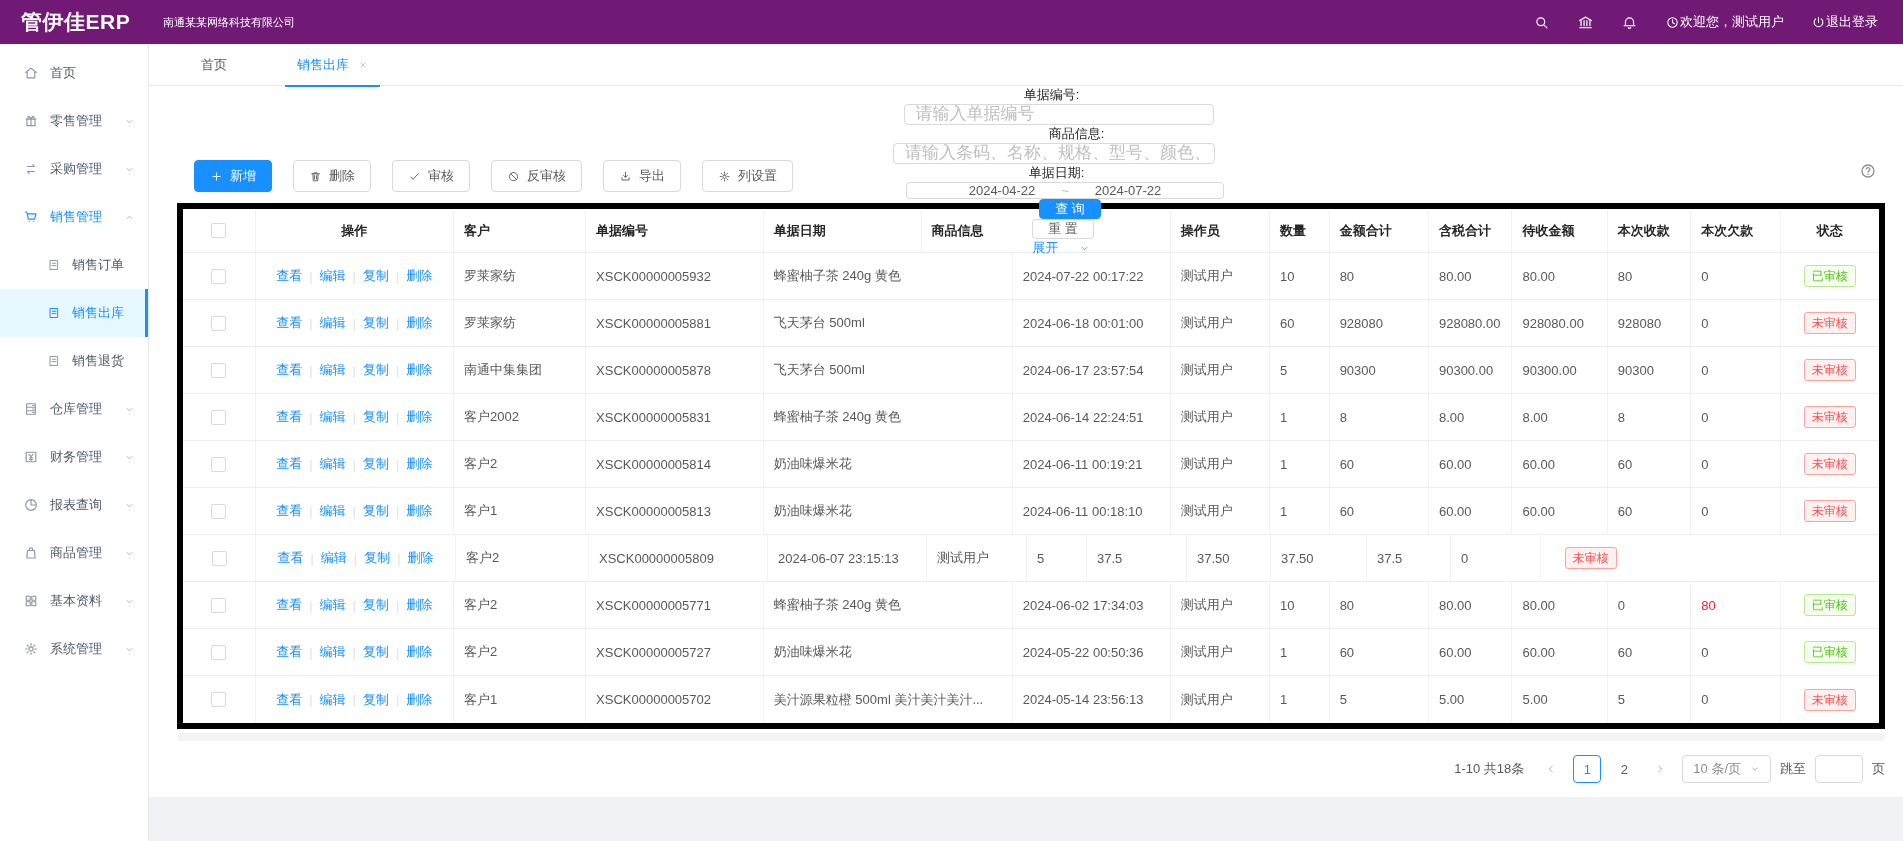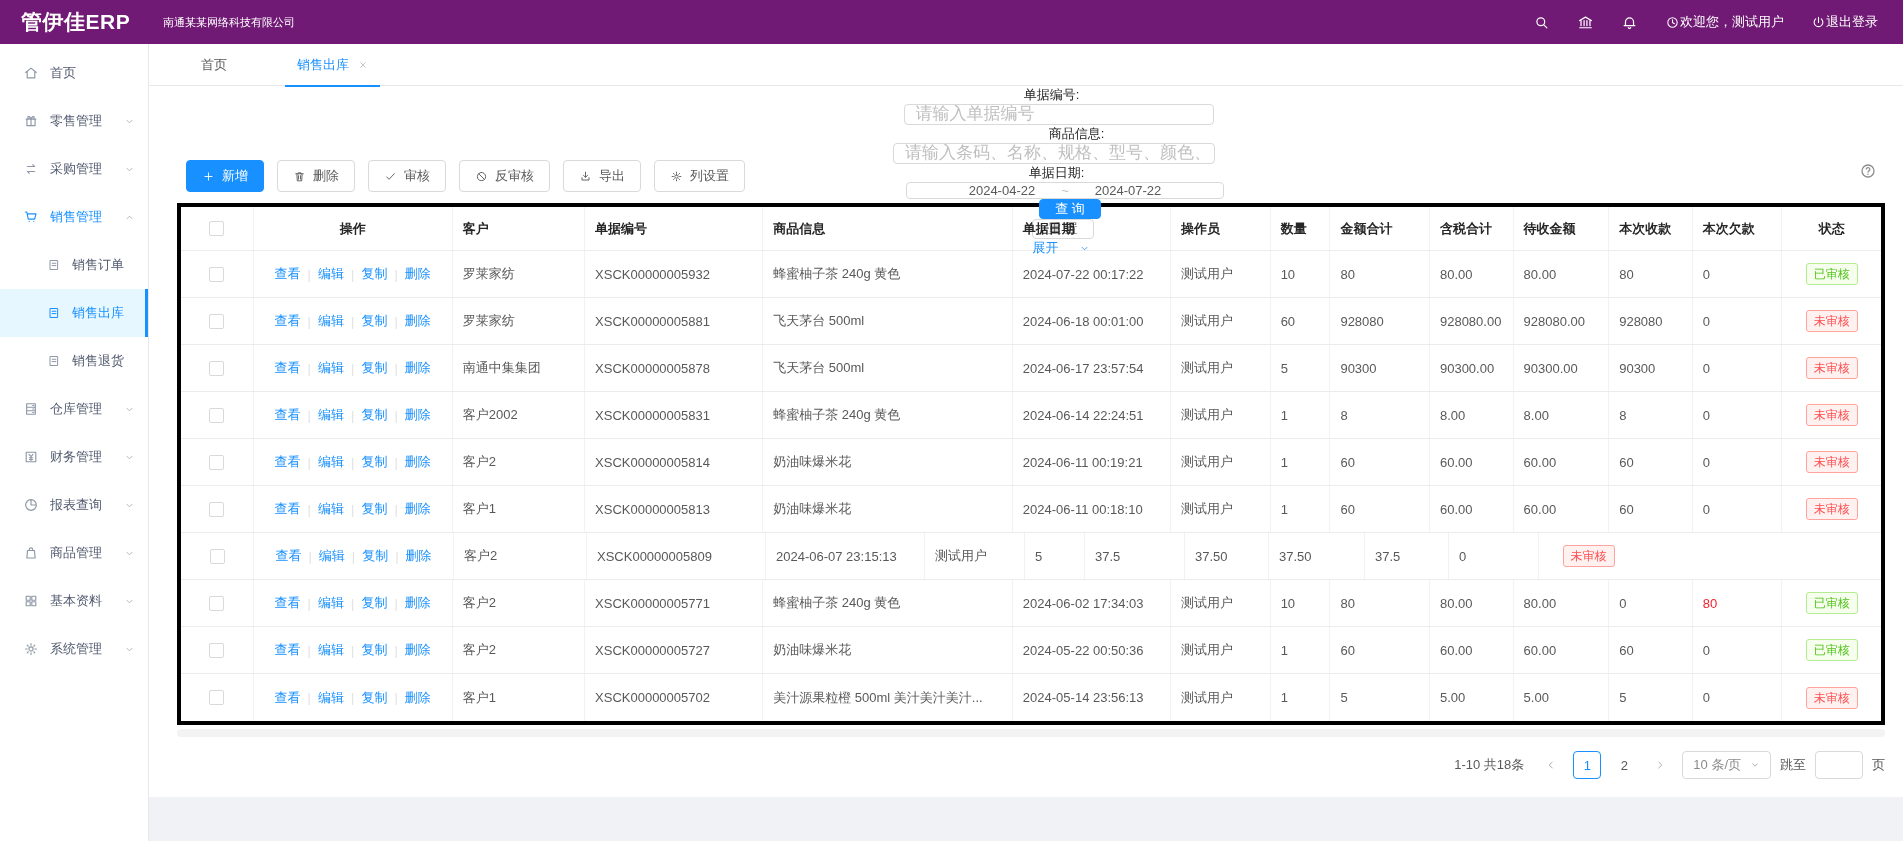--- a/index.html
+++ b/index.html
@@ -45,32 +45,32 @@
     color:#262626; outline:none; font-family:Liberation Mono, monospace; }
   .finput::placeholder { color:#bfbfbf; }
   #f-doc { width:310px; margin-left:14px; }
   #lbl-prod { margin-left:50px; }
   #f-prod { width:322px; margin-left:5px; }
   #lbl-date { margin-left:10px; }
   .datebox { margin-left:27px; width:318px; height:32px; border:1px solid #d9d9d9; border-radius:4px;
     display:flex; align-items:center; justify-content:center; gap:26px; color:#595959; cursor:pointer; }
   .btn { height:32px; border:1px solid #d9d9d9; border-radius:4px; background:#fff; color:#595959;
     font-size:13px; display:inline-flex; align-items:center; justify-content:center; gap:7px;
-    padding:0 15px; cursor:pointer; white-space:nowrap; font-family:inherit; }
+    padding:0 15px; cursor:pointer; white-space:nowrap; font-family:inherit;margin-left:8px; }
   .btn.primary { background:#1890ff; border-color:#1890ff; color:#fff; }
   #btn-search { margin-left:37px; }
   #btn-reset { margin-left:23px; }
   .expand-link { margin-left:19px; color:#1890ff; display:inline-flex; align-items:center; gap:20px; cursor:pointer; }
 
   
   .toolbar { height:48px; display:flex; align-items:center; gap:13px; padding-left:37px; position:relative; }
   .help-icon { position:absolute; right:26px; top:10px; color:#8c8c8c; cursor:pointer; }
 
   
-  .table { margin:3px 18px 0 28px; width:1708px; border:4px solid #000000; }
+  .table { margin:3px 18px 0 28px; width:1708px; border:6px solid #000000; }
   .thead { display:flex; height:44px; font-weight:bold; color:#262626; border-bottom:1px solid #ececec; background:#fff; }
   .trow { display:flex; height:47px; color:#595959; border-bottom:1px solid #ececec; }
   .trow:last-child { border-bottom:none; }
   .cell { padding:0 10px; border-right:1px solid #f2f2f2; height:100%; display:flex; align-items:center;
     overflow:hidden; white-space:nowrap; }
   .cell:last-child { border-right:none; }
   .col-cb { width:73px; justify-content:center; }
   .col-op { width:200px; justify-content:center; }
   .col-cust { width:133px; }
   .col-doc { width:179px; }
@@ -376,22 +376,22 @@
     </div>
 
   <div class="table" id="table">
       <div class="thead">
         <div class="cell col-cb">
           <span class="cb"></span>
         </div>
         <div class="cell col-op">操作</div>
         <div class="cell col-cust">客户</div>
         <div class="cell col-doc">单据编号</div>
+        <div class="cell col-date">单据日期</div>
         <div class="cell col-prod">商品信息</div>
-        <div class="cell col-date">单据日期</div>
         <div class="cell col-oper">操作员</div>
         <div class="cell col-qty">数量</div>
         <div class="cell col-amt">金额合计</div>
         <div class="cell col-tax">含税合计</div>
         <div class="cell col-recv">待收金额</div>
         <div class="cell col-paid">本次收款</div>
         <div class="cell col-owe">本次欠款</div>
         <div class="cell col-status">状态</div>
       </div>
       <div class="trow">

